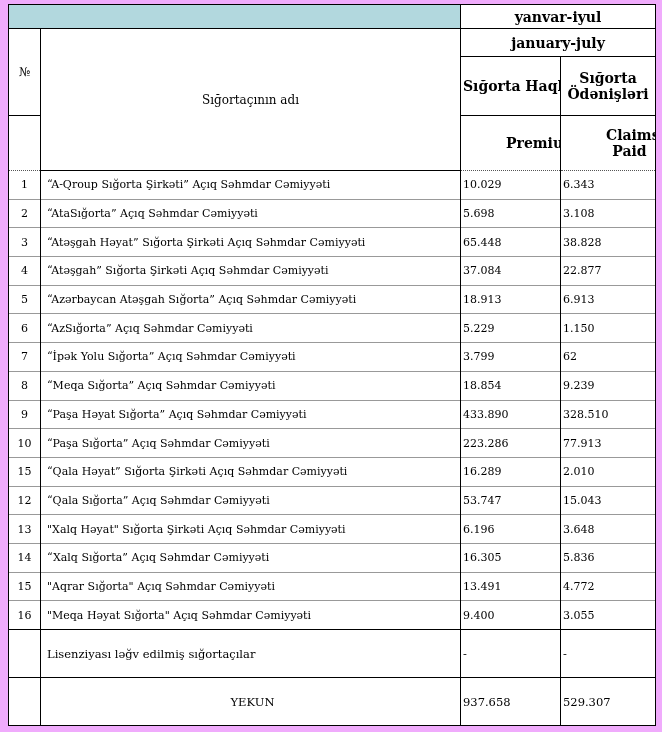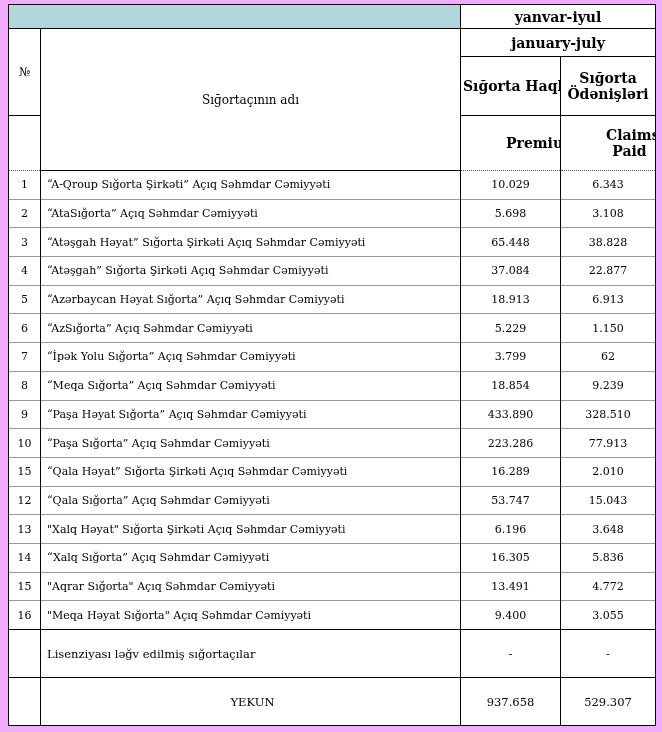--- a/index.html
+++ b/index.html
@@ -41,21 +41,21 @@
   .sub    { font-weight: bold; font-size: 14px; white-space: normal; }
   .sub-nw { white-space: nowrap; }
   .rD td  { border-bottom: 1px dotted #555; padding-left: 45px; }
   
   tbody td { border-left: 1px solid #000; border-right: 1px solid #000; }
   tbody tr { height: 28px; }
   tbody td { border-top: 1px solid #999; font-size: 11px; }
   tbody tr:first-child td { border-top: 1px dotted #555; }
   .no-cell   { text-align: center; }
   .name-cell { text-align: left; padding-left: 6px; }
-  .num       { text-align: center; }
+  .num       { text-align: left; }
   
   tfoot td { border: 1px solid #000; font-size: 11.5px; }
   tr.revoked { height: 48px; }
   tr.total   { height: 48px; }
   .bold { font-weight: normal; }
   .center { text-align: center; }
 </style>
 </head>
 <body>
 
@@ -112,21 +112,21 @@
 
   <tr>
     <td class="no-cell">4</td>
     <td class="name-cell">“Atəşgah” Sığorta Şirkəti Açıq Səhmdar Cəmiyyəti</td>
     <td class="num">37.084</td>
     <td class="num">22.877</td>
   </tr>
 
   <tr>
     <td class="no-cell">5</td>
-    <td class="name-cell">“Azərbaycan Həyat Sığorta” Açıq Səhmdar Cəmiyyəti</td>
+    <td class="name-cell">“Azərbaycan Atəşgah Sığorta” Açıq Səhmdar Cəmiyyəti</td>
     <td class="num">18.913</td>
     <td class="num">6.913</td>
   </tr>
 
   <tr>
     <td class="no-cell">6</td>
     <td class="name-cell">“AzSığorta” Açıq Səhmdar Cəmiyyəti</td>
     <td class="num">5.229</td>
     <td class="num">1.150</td>
   </tr>

